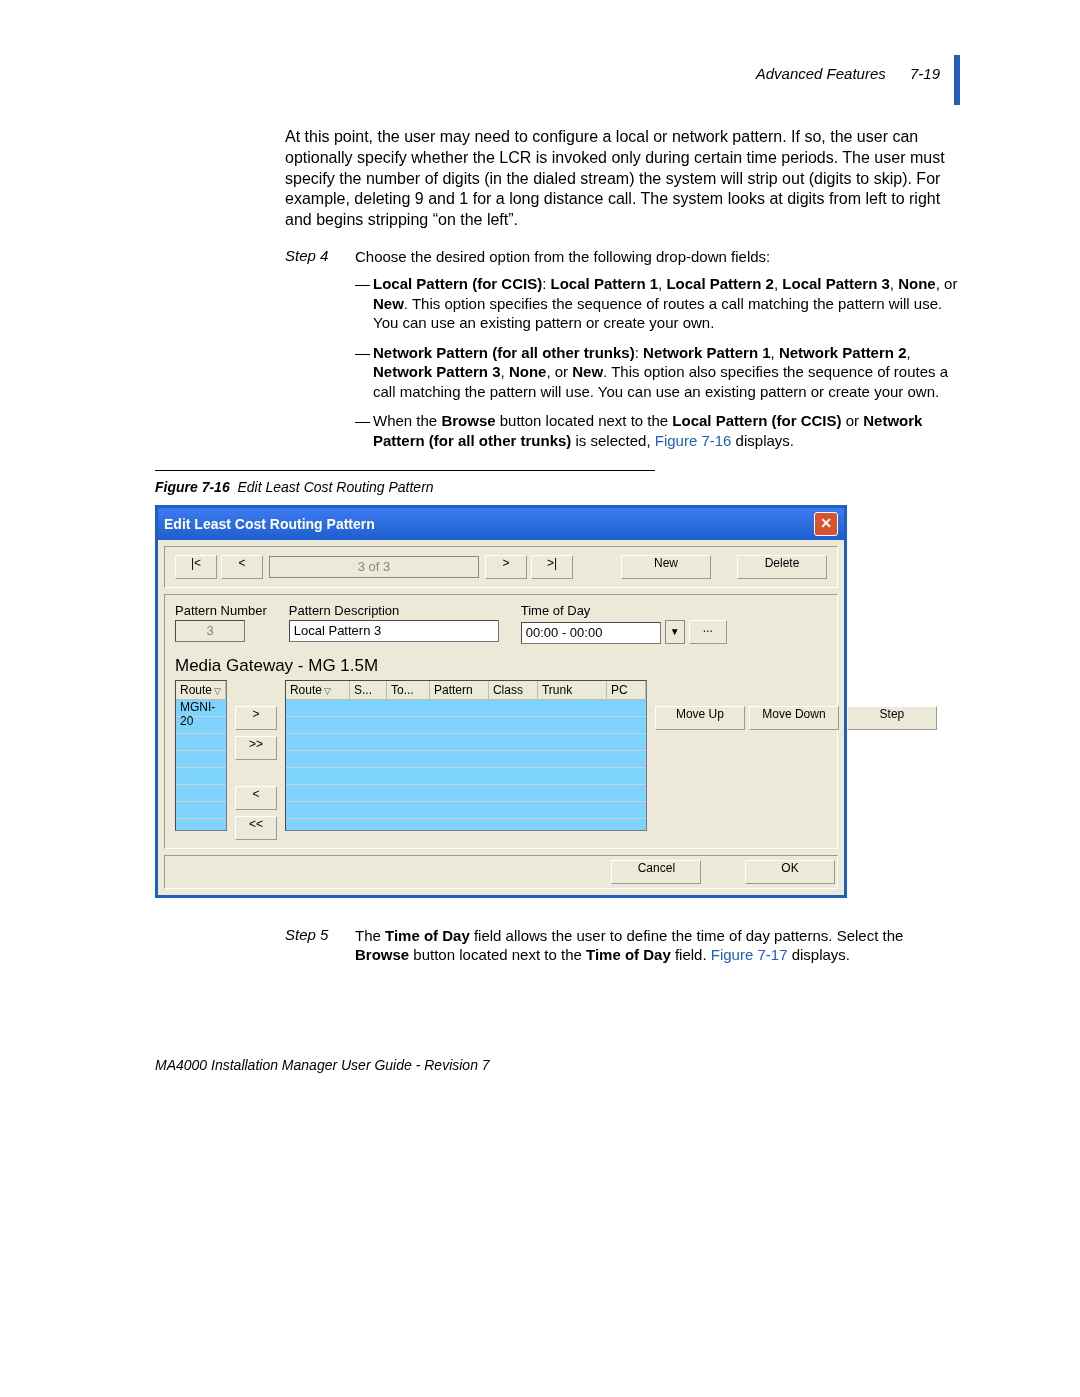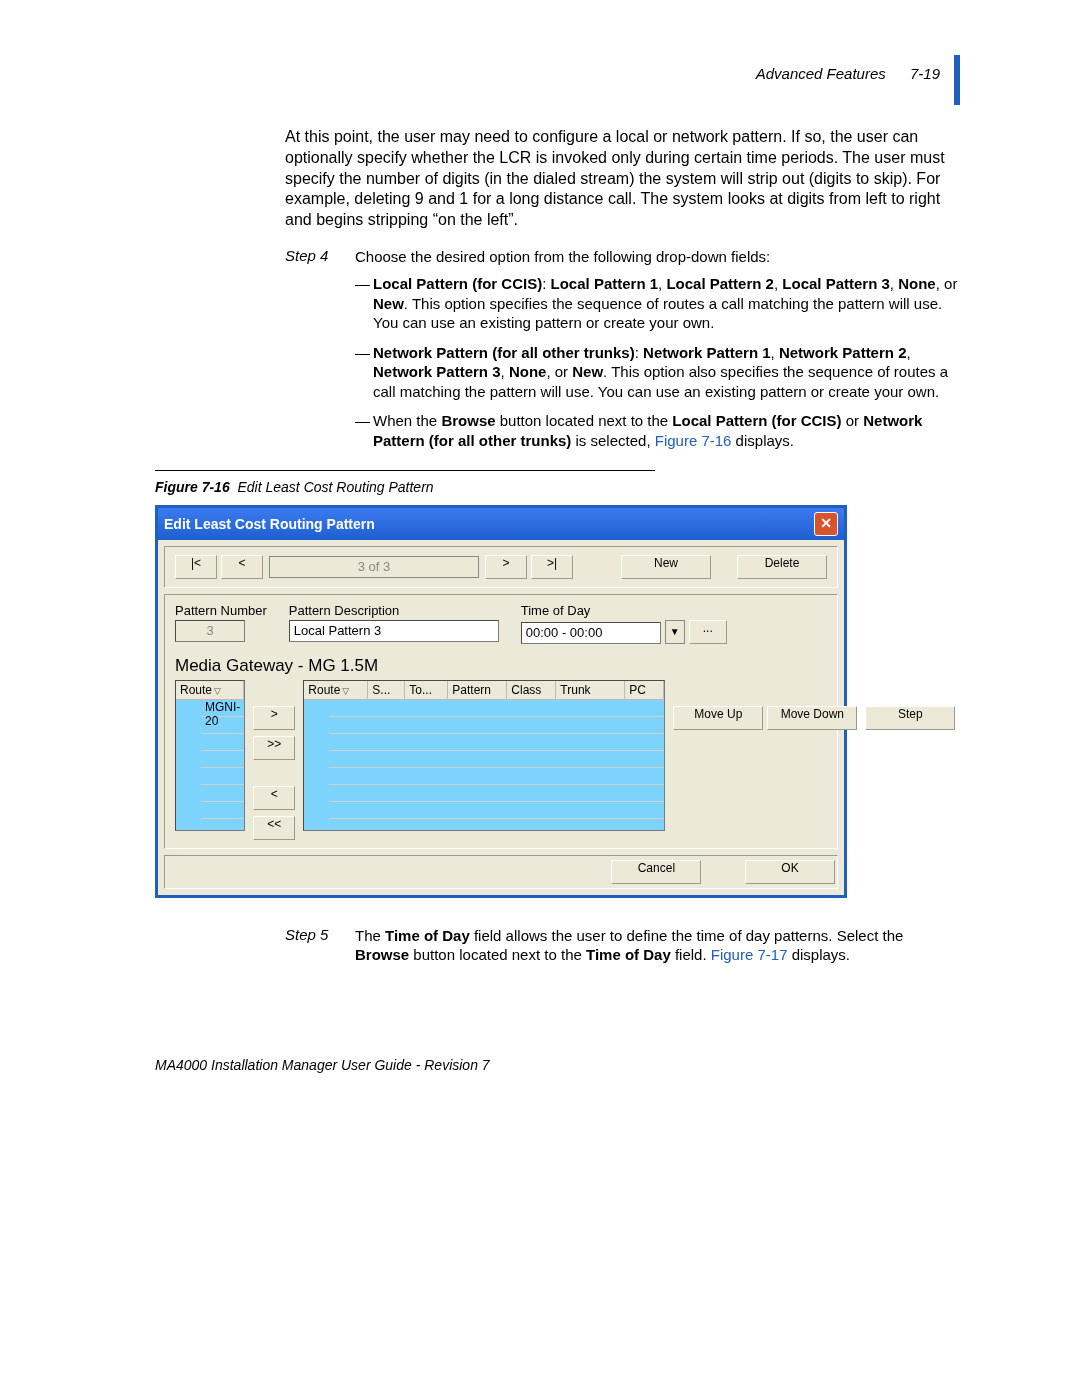--- a/index.html
+++ b/index.html
@@ -169,21 +169,21 @@
     background:#ece9d8;
     border-bottom:1px solid #bbb;
   }
   .lb-h {
     border-right:1px solid #bbb;
     padding:2px 4px;
     font-size:12px;
     white-space:nowrap;
     overflow:hidden;
   }
-  .lb-rows { height:130px;padding-left:25px; }
+  .lb-rows { height:130px; }
   .lb-row { border-bottom:1px solid #d0d0d0; height:16px; padding:0 4px; font-size:12px;}
   .mid-btns { display:flex; flex-direction:column; gap:6px; margin-top:26px;}
   .side-btns { display:flex; gap:4px; align-items:stretch; margin-top:26px;}
   .bottom-row { text-align:right; padding:4px 2px;}
   .footer {
     margin-top: 92px;
     font-style: italic;
     font-size: 14px;
   }
   .tri::after { content:"▽"; font-size:9px; color:#555; margin-left:2px;}

